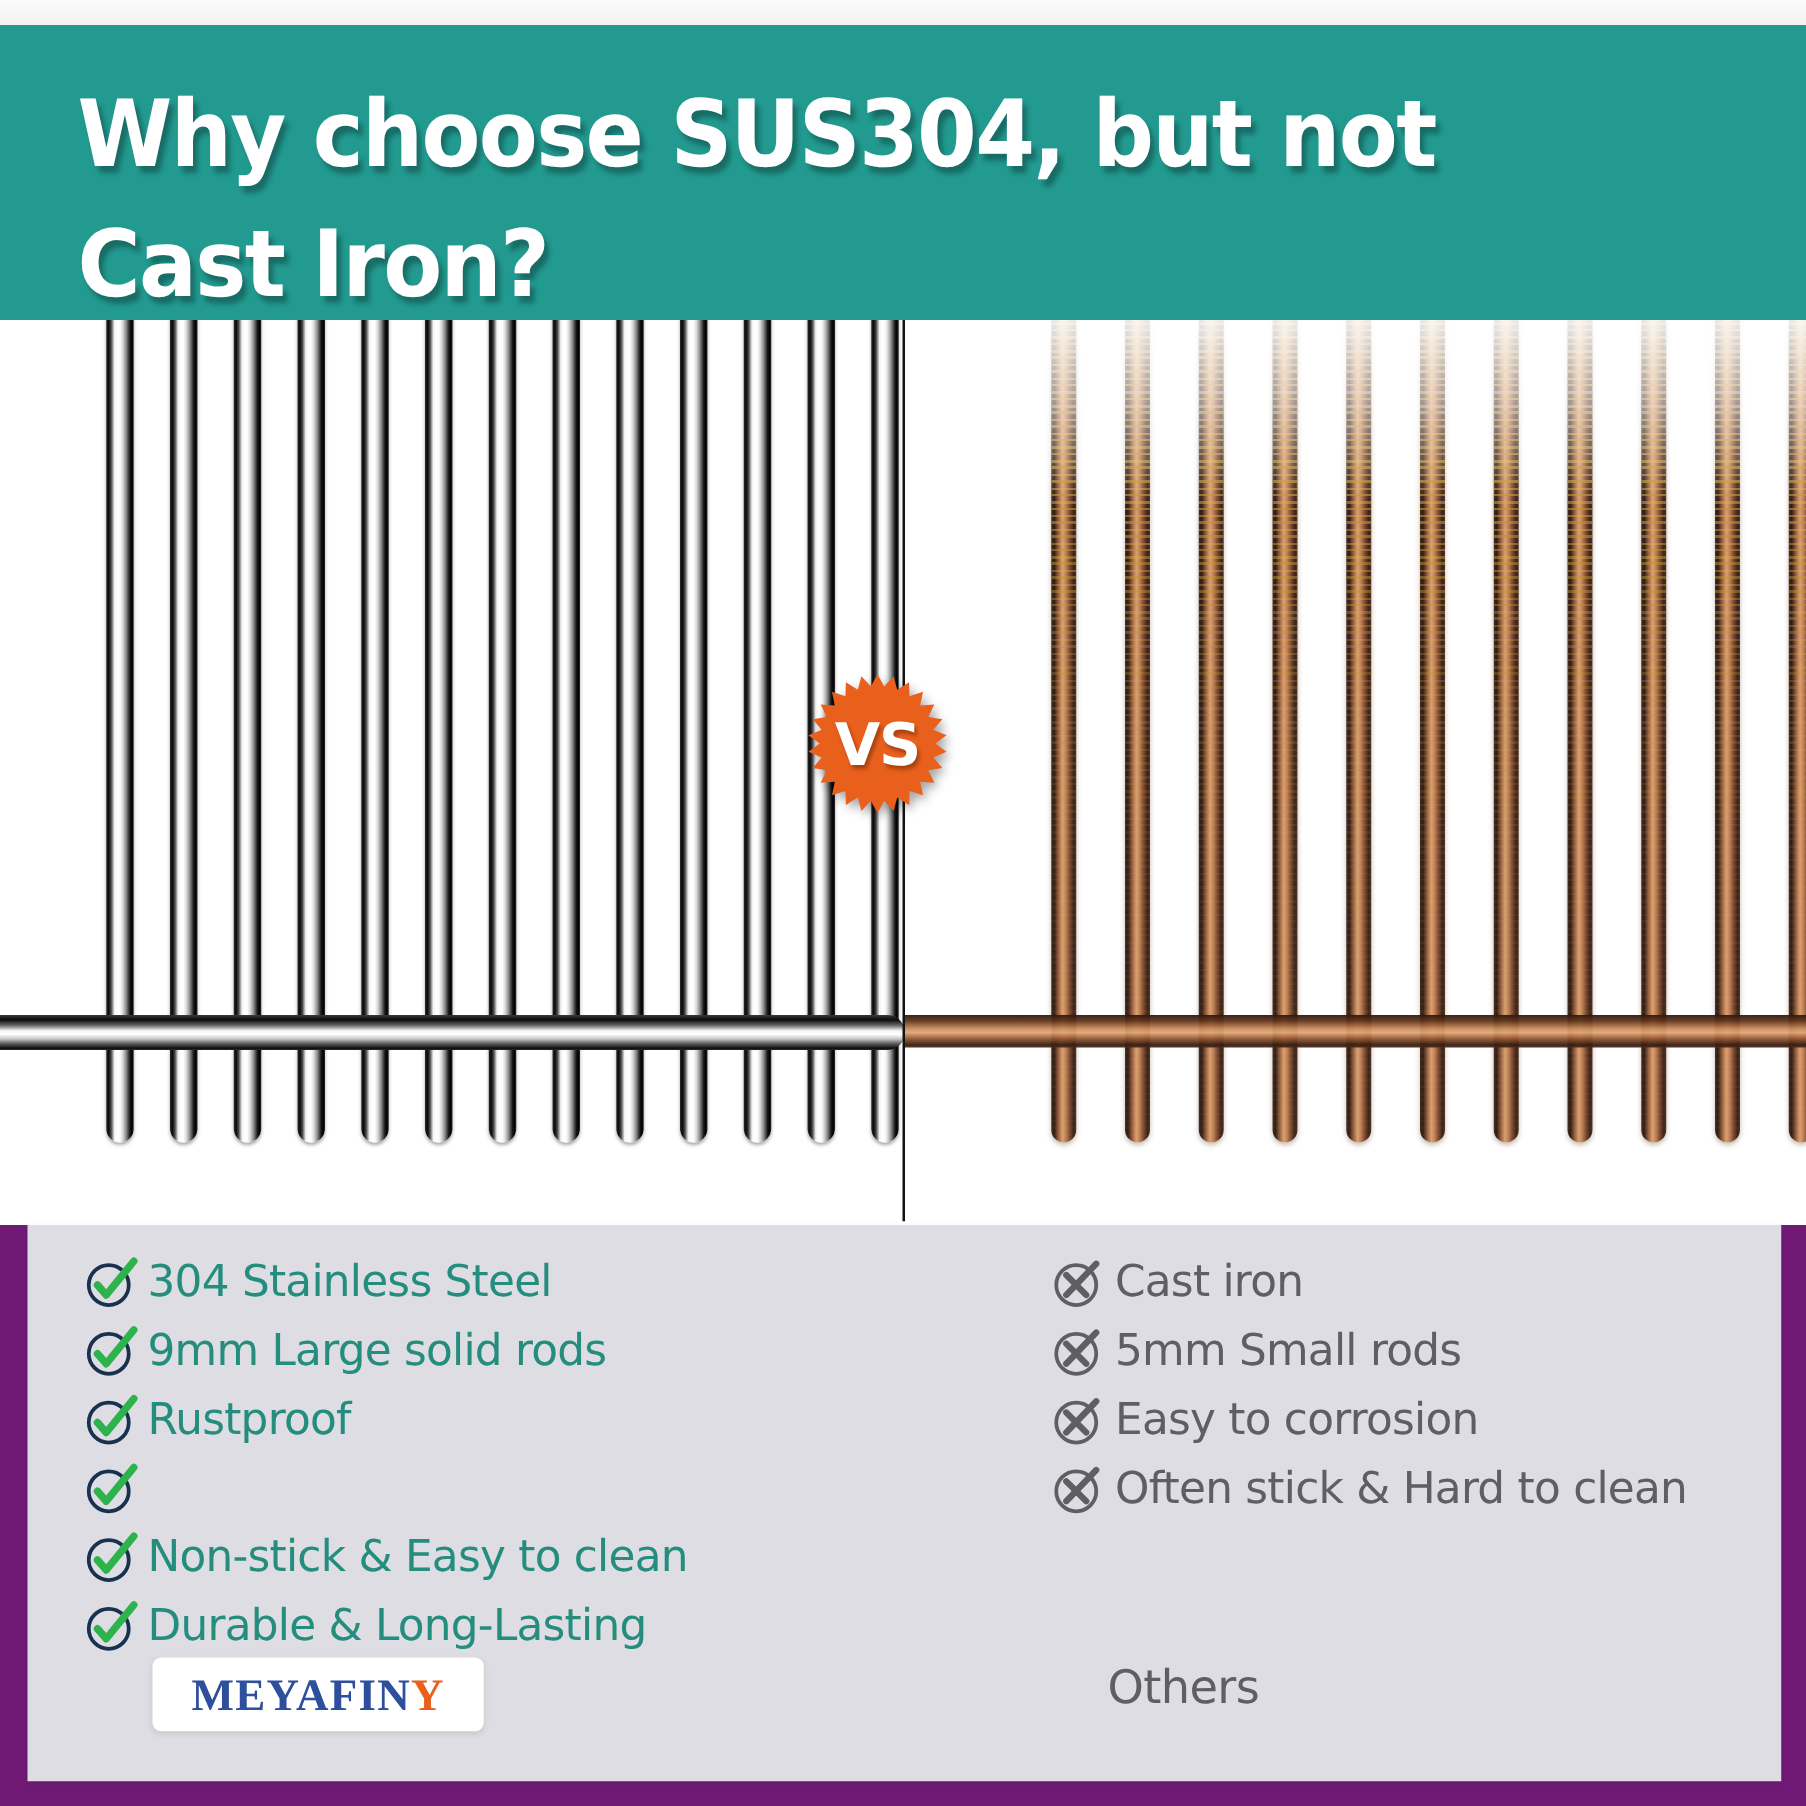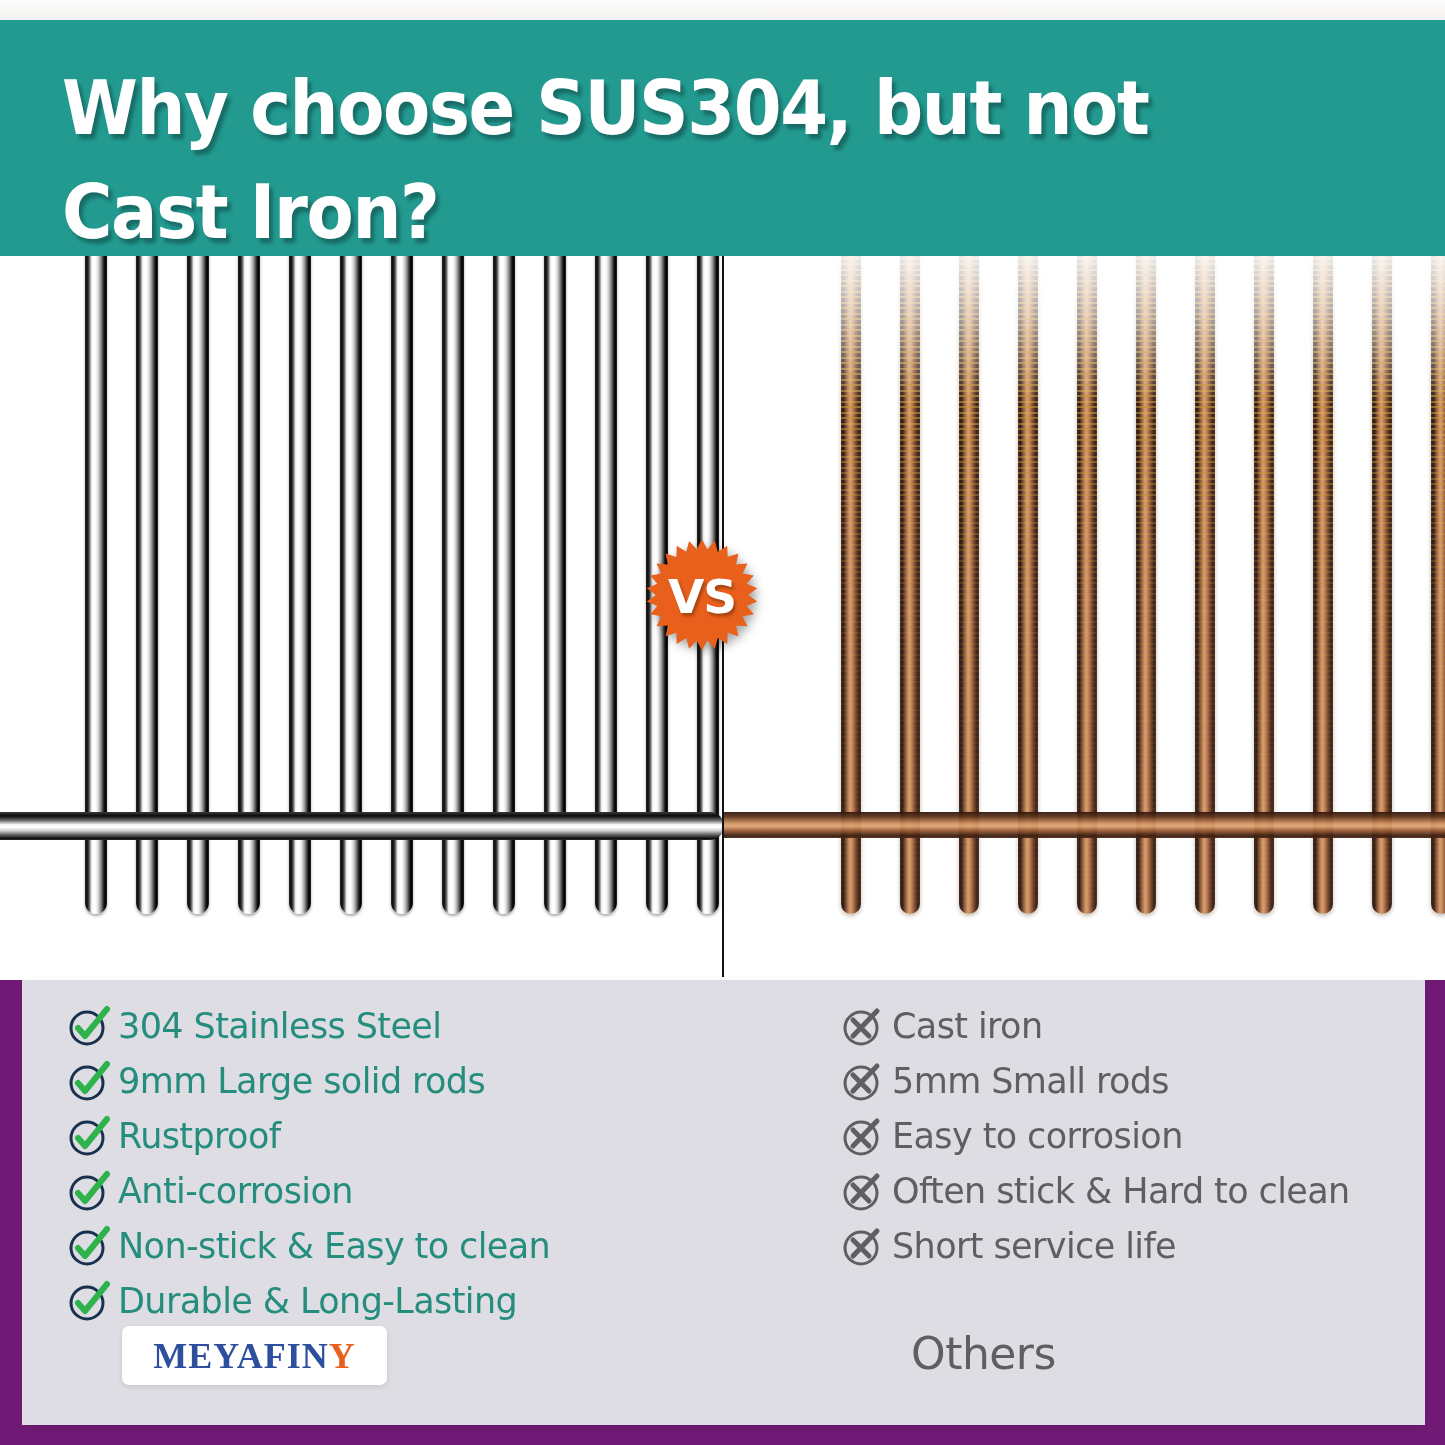--- a/index.html
+++ b/index.html
@@ -183,23 +183,23 @@
     font-family:"Liberation Serif", serif;
     font-weight:700;
     font-size:36px;
     letter-spacing:1px;
     color:#2d4f9e;
     line-height:1;
   }
   .brand-text .y { color:#e8601c; }
 
   .others-label {
-    position:absolute; left:71px; top:348px;
+    position:absolute; left:46px; top:348px;
     font-family:"DejaVu Sans", sans-serif;
-    font-size:44px;
+    font-size:37px;
     color:#5e5e63;
     letter-spacing:-0.5px;
     line-height:1.2;
   }
 </style>
 </head>
 <body>
 
 <div id="page">
 
@@ -291,21 +291,20 @@
           <span class="txt">Rustproof</span>
         </div>
 
         <div class="li">
           <span class="ico">
             <svg viewBox="0 0 46 46">
               <circle cx="21" cy="25" r="16" fill="none" stroke="#18314f" stroke-width="3"></circle>
               <path d="M12 25 L19 33 L41 6" fill="none" stroke="#2eb24c" stroke-width="6" stroke-linecap="round" stroke-linejoin="round"></path>
             </svg>
           </span>
-          <span class="txt">Anti-corrosion</span>
         </div>
 
         <div class="li">
           <span class="ico">
             <svg viewBox="0 0 46 46">
               <circle cx="21" cy="25" r="16" fill="none" stroke="#18314f" stroke-width="3"></circle>
               <path d="M12 25 L19 33 L41 6" fill="none" stroke="#2eb24c" stroke-width="6" stroke-linecap="round" stroke-linejoin="round"></path>
             </svg>
           </span>
           <span class="txt">Non-stick &amp; Easy to clean</span>
@@ -369,30 +368,20 @@
           <span class="ico">
             <svg viewBox="0 0 46 46">
               <circle cx="21" cy="25" r="16" fill="none" stroke="#5e5e63" stroke-width="3"></circle>
               <path d="M13 17 L29 33" fill="none" stroke="#5e5e63" stroke-width="5" stroke-linecap="round"></path>
               <path d="M13 33 L37 8" fill="none" stroke="#5e5e63" stroke-width="5" stroke-linecap="round"></path>
             </svg>
           </span>
           <span class="txt">Often stick &amp; Hard to clean</span>
         </div>
 
-        <div class="li">
-          <span class="ico">
-            <svg viewBox="0 0 46 46">
-              <circle cx="21" cy="25" r="16" fill="none" stroke="#5e5e63" stroke-width="3"></circle>
-              <path d="M13 17 L29 33" fill="none" stroke="#5e5e63" stroke-width="5" stroke-linecap="round"></path>
-              <path d="M13 33 L37 8" fill="none" stroke="#5e5e63" stroke-width="5" stroke-linecap="round"></path>
-            </svg>
-          </span>
-          <span class="txt">Short service life</span>
-        </div>
 
       </div>
 
       <div class="others-label">Others</div>
     </div>
 
   </div>
 
 </div>
 

